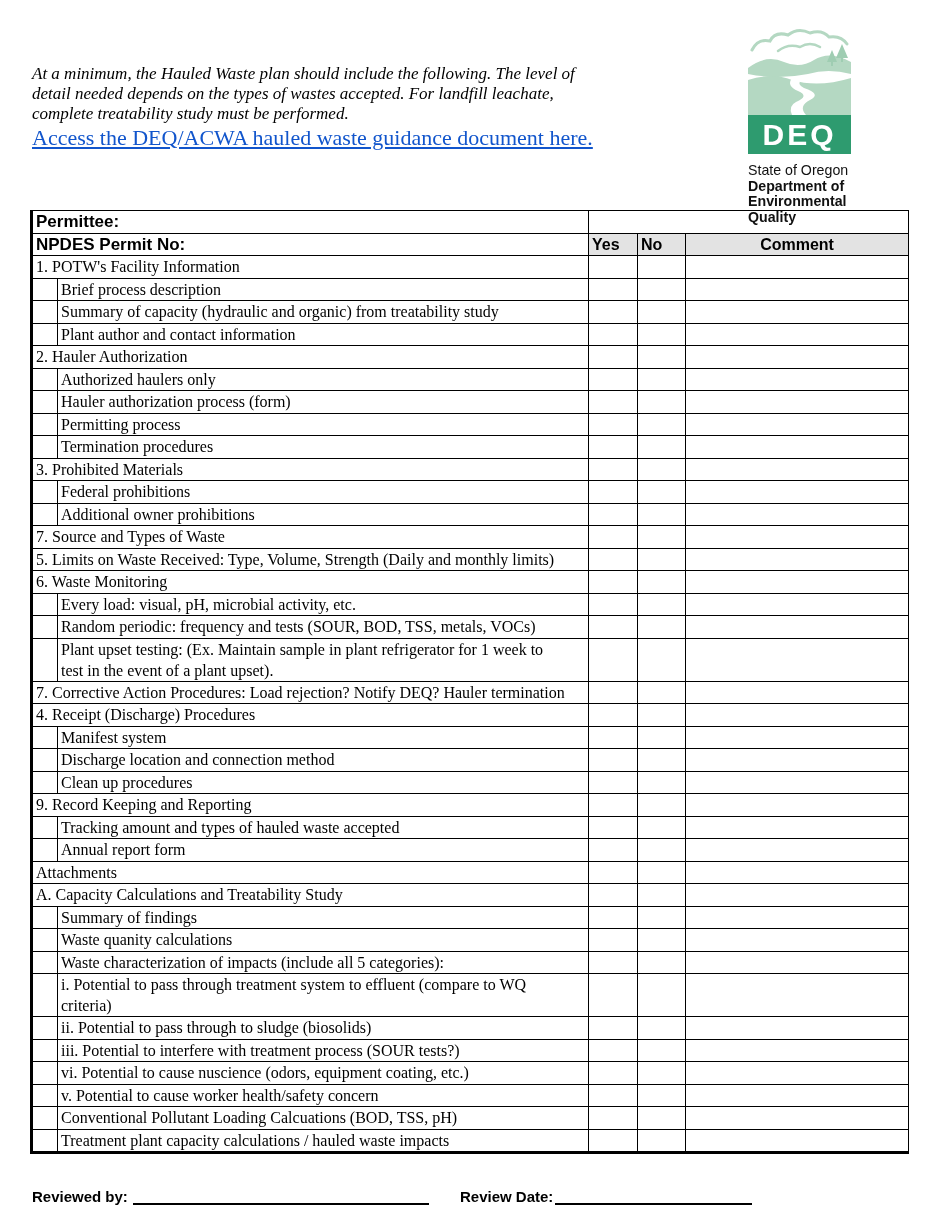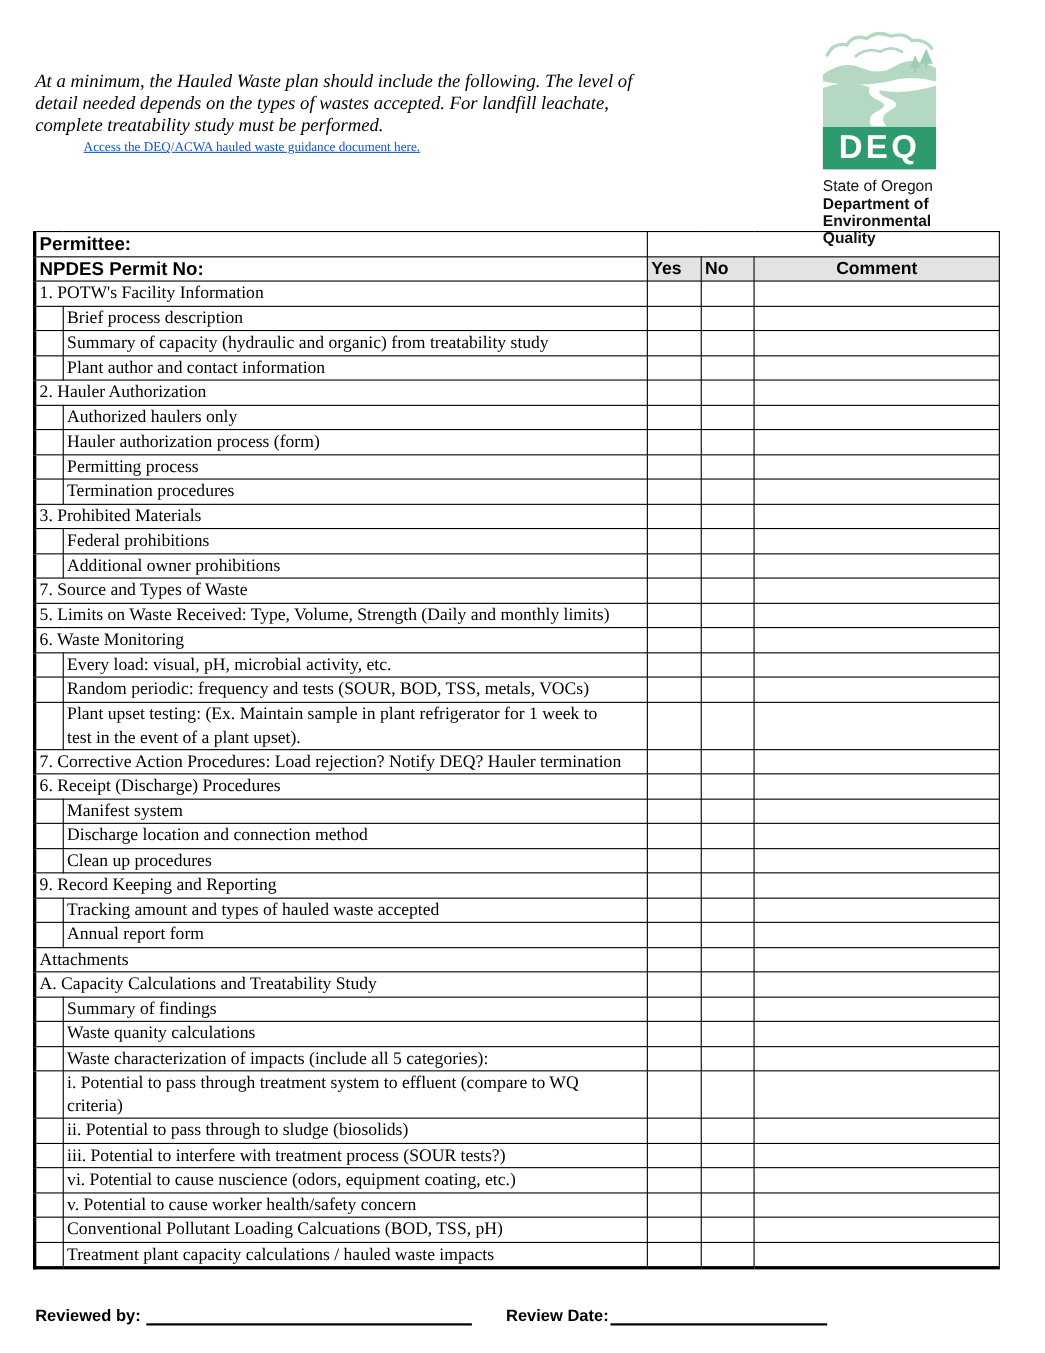--- a/index.html
+++ b/index.html
@@ -14,22 +14,22 @@
   .doc-title {
     margin: 0; font-family: "Liberation Sans", sans-serif;
     font-size: 24px; font-weight: bold; letter-spacing: 0px; color: #000;
   }
   .intro {
     margin: 14px 0 0 0; font-family: "Liberation Serif", serif; font-style: italic;
     font-size: 17px; line-height: 20px; white-space: pre-line; color: #000;
   }
   .guidance-link {
     display: inline-block; margin-top: 1px;
-    font-family: "Liberation Serif", serif; font-size: 12px;
-    color: #1155CC; text-decoration: underline; cursor: pointer; margin-left: 44px;
+    font-family: "Liberation Serif", serif; font-size: 22px;
+    color: #1155CC; text-decoration: underline; cursor: pointer;
   }
   
   .logo { position: absolute; left: 748px; top: 28px; width: 103px; }
   .logo-art { display: block; }
   .logo-deq {
     width: 103px; height: 39px; background: #2E9B6F; color: #fff;
     display: flex; align-items: center; justify-content: center;
     font-family: "Liberation Sans", sans-serif; font-weight: bold;
     font-size: 30px; letter-spacing: 3px; line-height: 1;
   }
@@ -252,21 +252,21 @@
           <td class="no"></td>
           <td class="comment"></td>
         </tr>
         <tr>
           <td class="label" colspan="2">7. Corrective Action Procedures: Load rejection? Notify DEQ? Hauler termination</td>
           <td class="yes"></td>
           <td class="no"></td>
           <td class="comment"></td>
         </tr>
         <tr>
-          <td class="label" colspan="2">6. Receipt (Discharge) Procedures</td>
+          <td class="label" colspan="2">4. Receipt (Discharge) Procedures</td>
           <td class="yes"></td>
           <td class="no"></td>
           <td class="comment"></td>
         </tr>
         <tr>
           <td class="indent"></td>
           <td class="label">Manifest system</td>
           <td class="yes"></td>
           <td class="no"></td>
           <td class="comment"></td>

